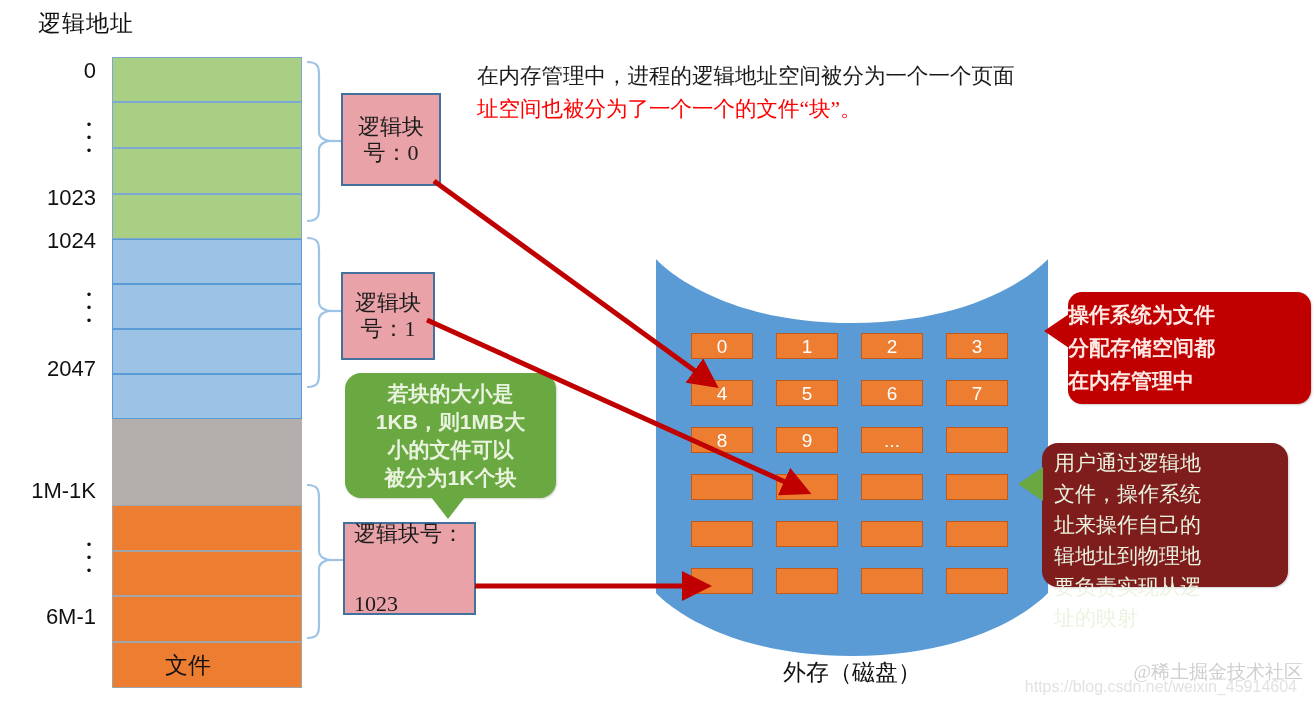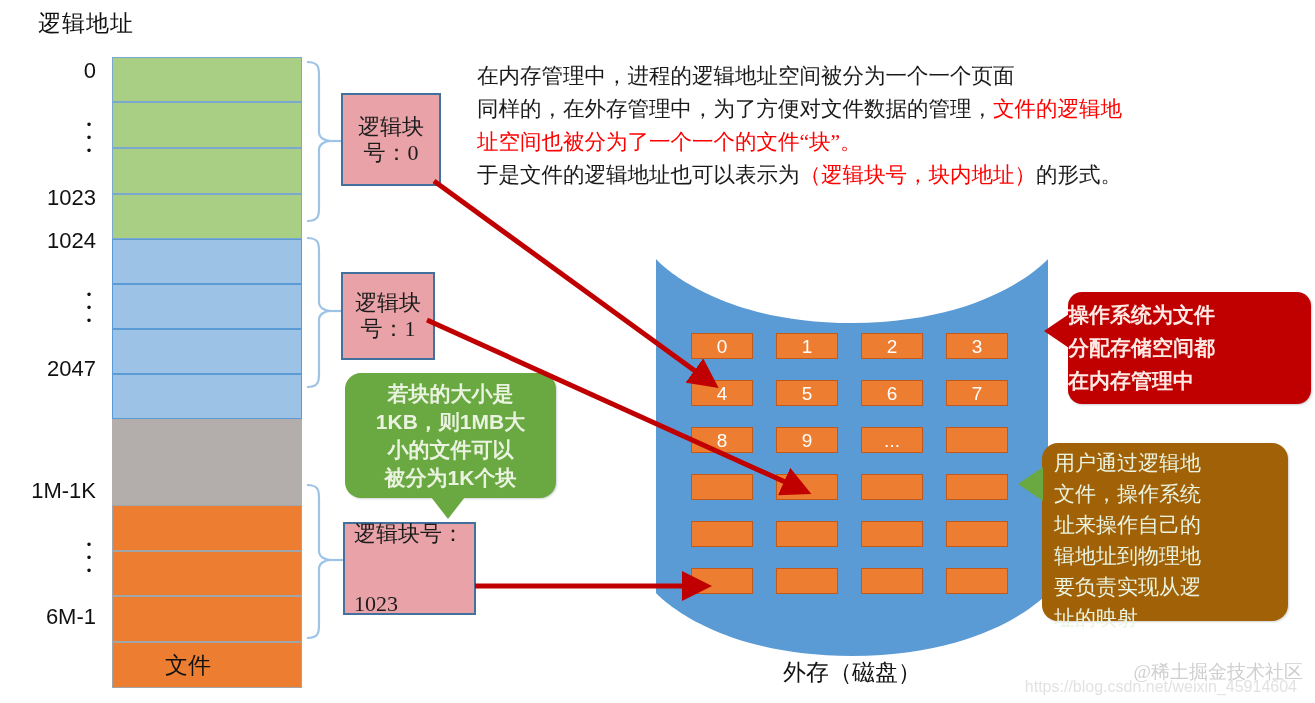--- a/index.html
+++ b/index.html
@@ -82,22 +82,22 @@
     font-family:"Liberation Sans","DejaVu Sans",sans-serif;
     padding-top:6px;box-sizing:border-box;
     box-shadow:1px 1px 2px rgba(0,0,0,.2);
   }
   #red-note .tail{
     position:absolute;left:-24px;top:22px;width:0;height:0;
     border-top:17px solid transparent;border-bottom:17px solid transparent;
     border-right:25px solid #c00000;
   }
   #green-note2{
-    position:absolute;left:1042px;top:443px;width:246px;height:178px;
-    background:#a16207;border-radius:16px;color:#eaf4e1;
+    position:absolute;left:1042px;top:443px;width:246px;height:144px;
+    background:#7f1d1d;border-radius:16px;color:#eaf4e1;
     font-size:21px;line-height:31px;text-align:left;
     font-family:"Liberation Serif","DejaVu Serif",serif;
     padding:5px 0 0 12px;box-sizing:border-box;
     box-shadow:1px 1px 2px rgba(0,0,0,.18);
   }
   #green-note2 .tail{
     position:absolute;left:-24px;top:24px;width:0;height:0;
     border-top:17px solid transparent;border-bottom:17px solid transparent;
     border-right:25px solid #6aa841;
   }
@@ -173,23 +173,21 @@
   <span class="pink-line">逻辑块</span>
   <span class="pink-line">号：1</span>
 </div>
 <div class="pink-box" id="pink-1023">
   <span class="pink-line">逻辑块号：</span>
   <span class="pink-line">1023</span>
 </div>
 
 <div class="abs" id="paragraph">
   <div>在内存管理中，进程的逻辑地址空间被分为一个一个页面</div>
-  <div><span>同样的，在外存管理中，为了方便对文件数据的管理，</span><span class="rd">文件的逻辑地</span></div>
   <div class="rd">址空间也被分为了一个一个的文件“块”。</div>
-  <div><span>于是文件的逻辑地址也可以表示为</span><span class="rd">（逻辑块号，块内地址）</span><span>的形式。</span></div>
 </div>
 
 <div id="green-note">
   <div>若块的大小是</div>
   <div>1KB，则1MB大</div>
   <div>小的文件可以</div>
   <div>被分为1K个块</div>
   <div class="tail"></div>
 </div>
 

